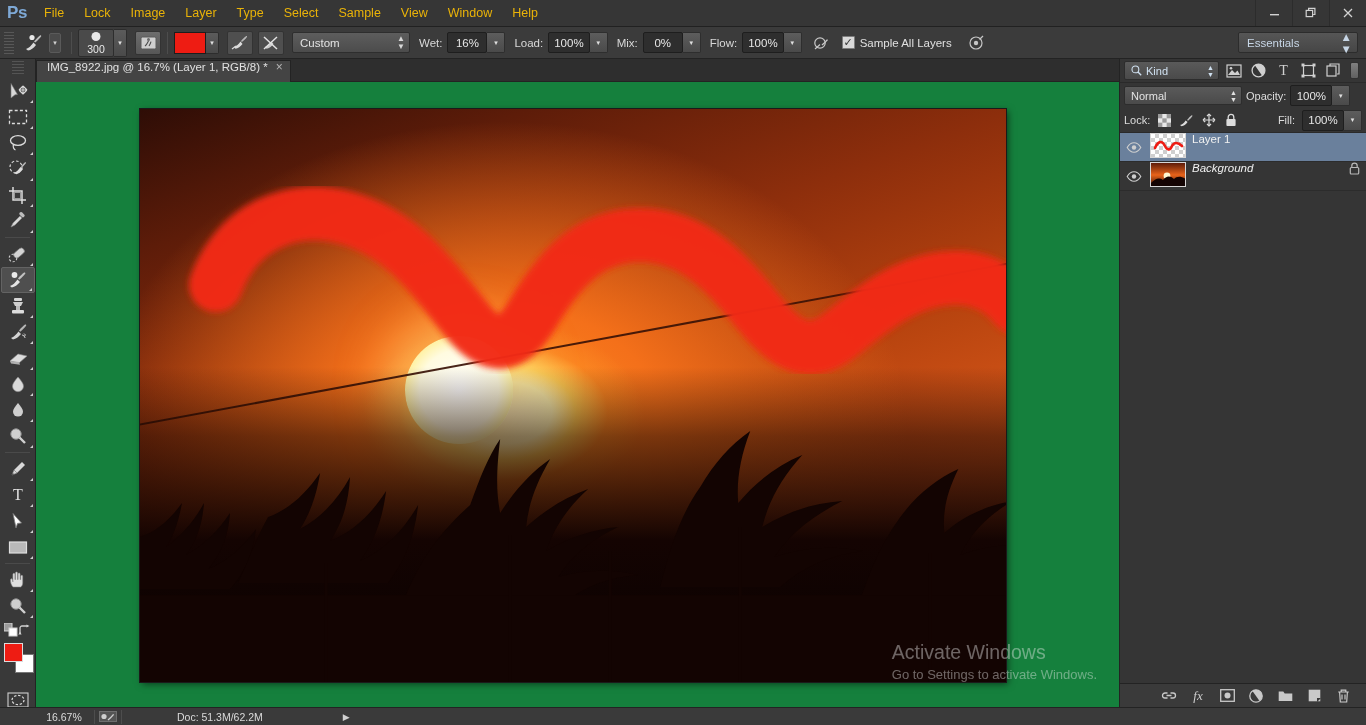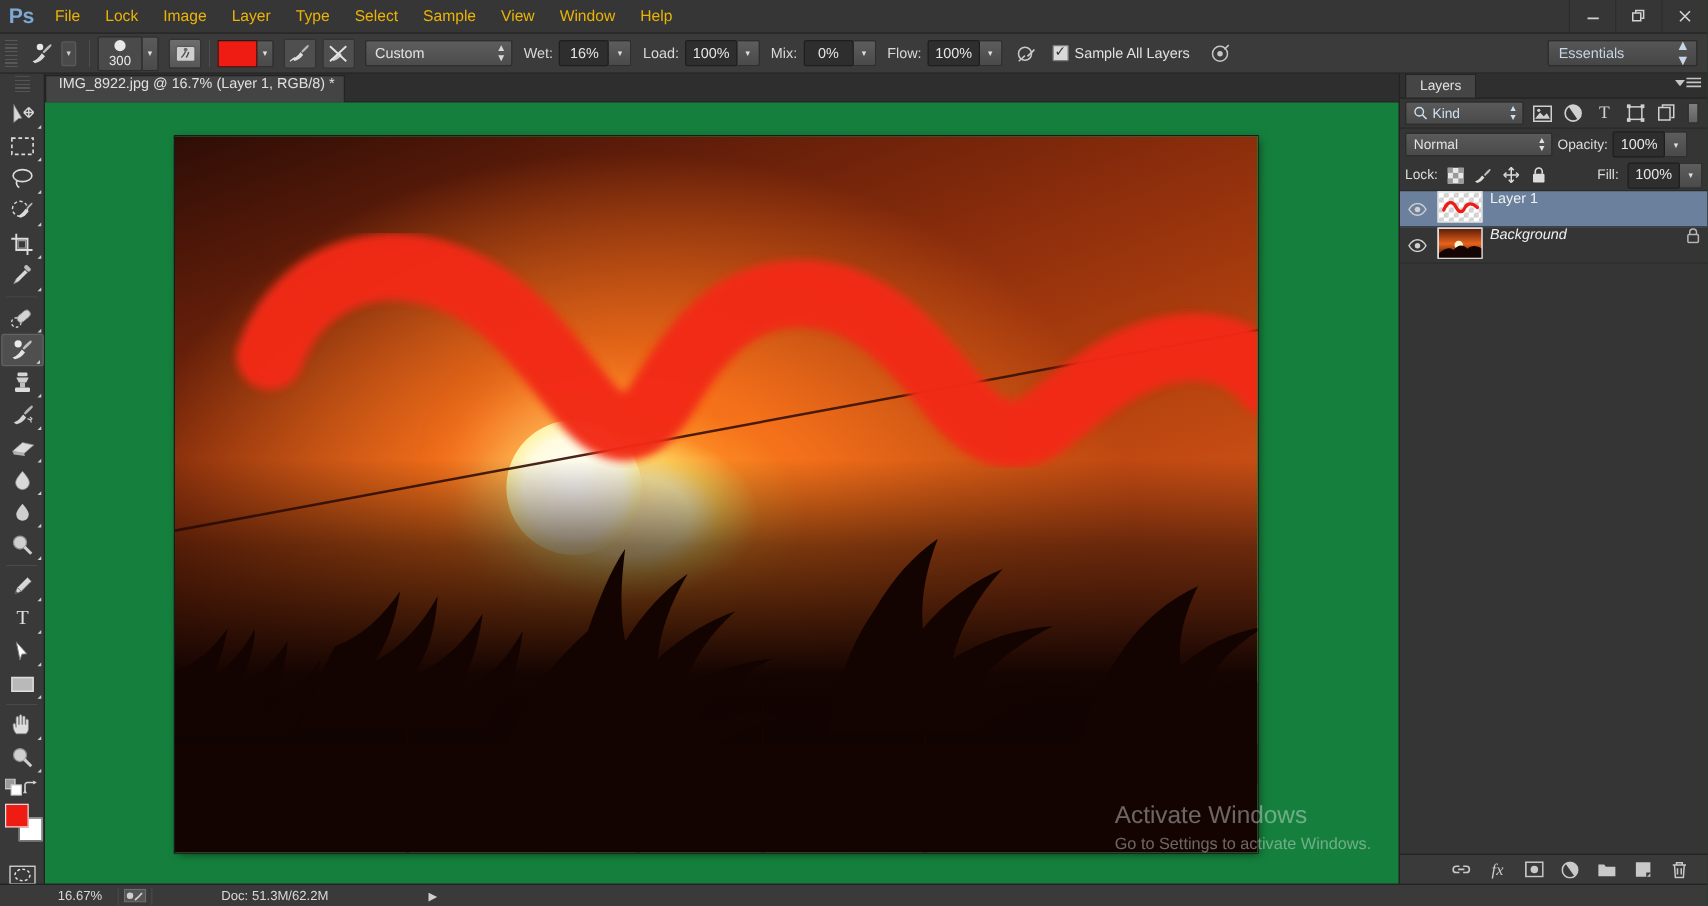--- a/index.html
+++ b/index.html
@@ -114,21 +114,21 @@
   
   .tabbar {
     position: absolute; left: 36px; top: 59px; width: 1330px; height: 23px;
     background: #2e2e2e; border-bottom: 1px solid #232323;
     display: flex; align-items: flex-end;
   }
   .doctab {
     height: 22px; background: #444444;
     border: 1px solid #232323; border-bottom: none;
     display: flex; align-items: flex-start; padding: 0 7px 0 10px; gap: 8px;
-    font-size: 11.5px; color: #e0e0e0; position: relative; top: 1px; flex-direction: column;
+    font-size: 11.5px; color: #e0e0e0; position: relative; top: 1px;
   }
   .tab-close { font-size: 12px; color: #b5b5b5; line-height: 1; }
 
   
   .toolbar {
     position: absolute; left: 0; top: 59px; width: 36px; height: 648px;
     background: #393939; border-right: 1px solid #232323;
   }
   .tb-grip {
     height: 14px; margin: 2px auto 3px; width: 12px;
@@ -672,37 +672,20 @@
       </div>
     </div>
 
     <div class="watermark">
       <div class="wm-title">Activate Windows</div>
       <div class="wm-sub">Go to Settings to activate Windows.</div>
     </div>
   </div>
 
   <div class="rightpanel">
-    <div class="panel-tabbar">
-      <div class="panel-tab">
-        <span>Layers</span>
-      </div>
-      <div class="panel-menu">
-        <svg width="8" height="8" viewBox="0 0 8 8">
-            <path d="M0 1l4 5 4-5z" fill="#c6c6c6"></path>
-          </svg>
-        <svg width="12" height="10" viewBox="0 0 12 10">
-          <g fill="#c6c6c6">
-              <rect y="0" width="12" height="1.4"></rect>
-              <rect y="3.2" width="12" height="1.4"></rect>
-              <rect y="6.4" width="12" height="1.4"></rect>
-            </g>
-        </svg>
-      </div>
-    </div>
 
     <div class="filter-row">
       <div class="kind-combo">
         <svg width="11" height="11" viewBox="0 0 11 11">
           <circle cx="4.4" cy="4.4" r="3.4" fill="none" stroke="#cfe0f0" stroke-width="1.1"></circle>
           <path d="M7 7l3.2 3.2" stroke="#cfe0f0" stroke-width="1.3"></path>
         </svg>
         <span>Kind</span>
         <span class="updown" style="margin-left:auto;font-size:7px;line-height:7px">▲<br>▼</span>
       </div>

